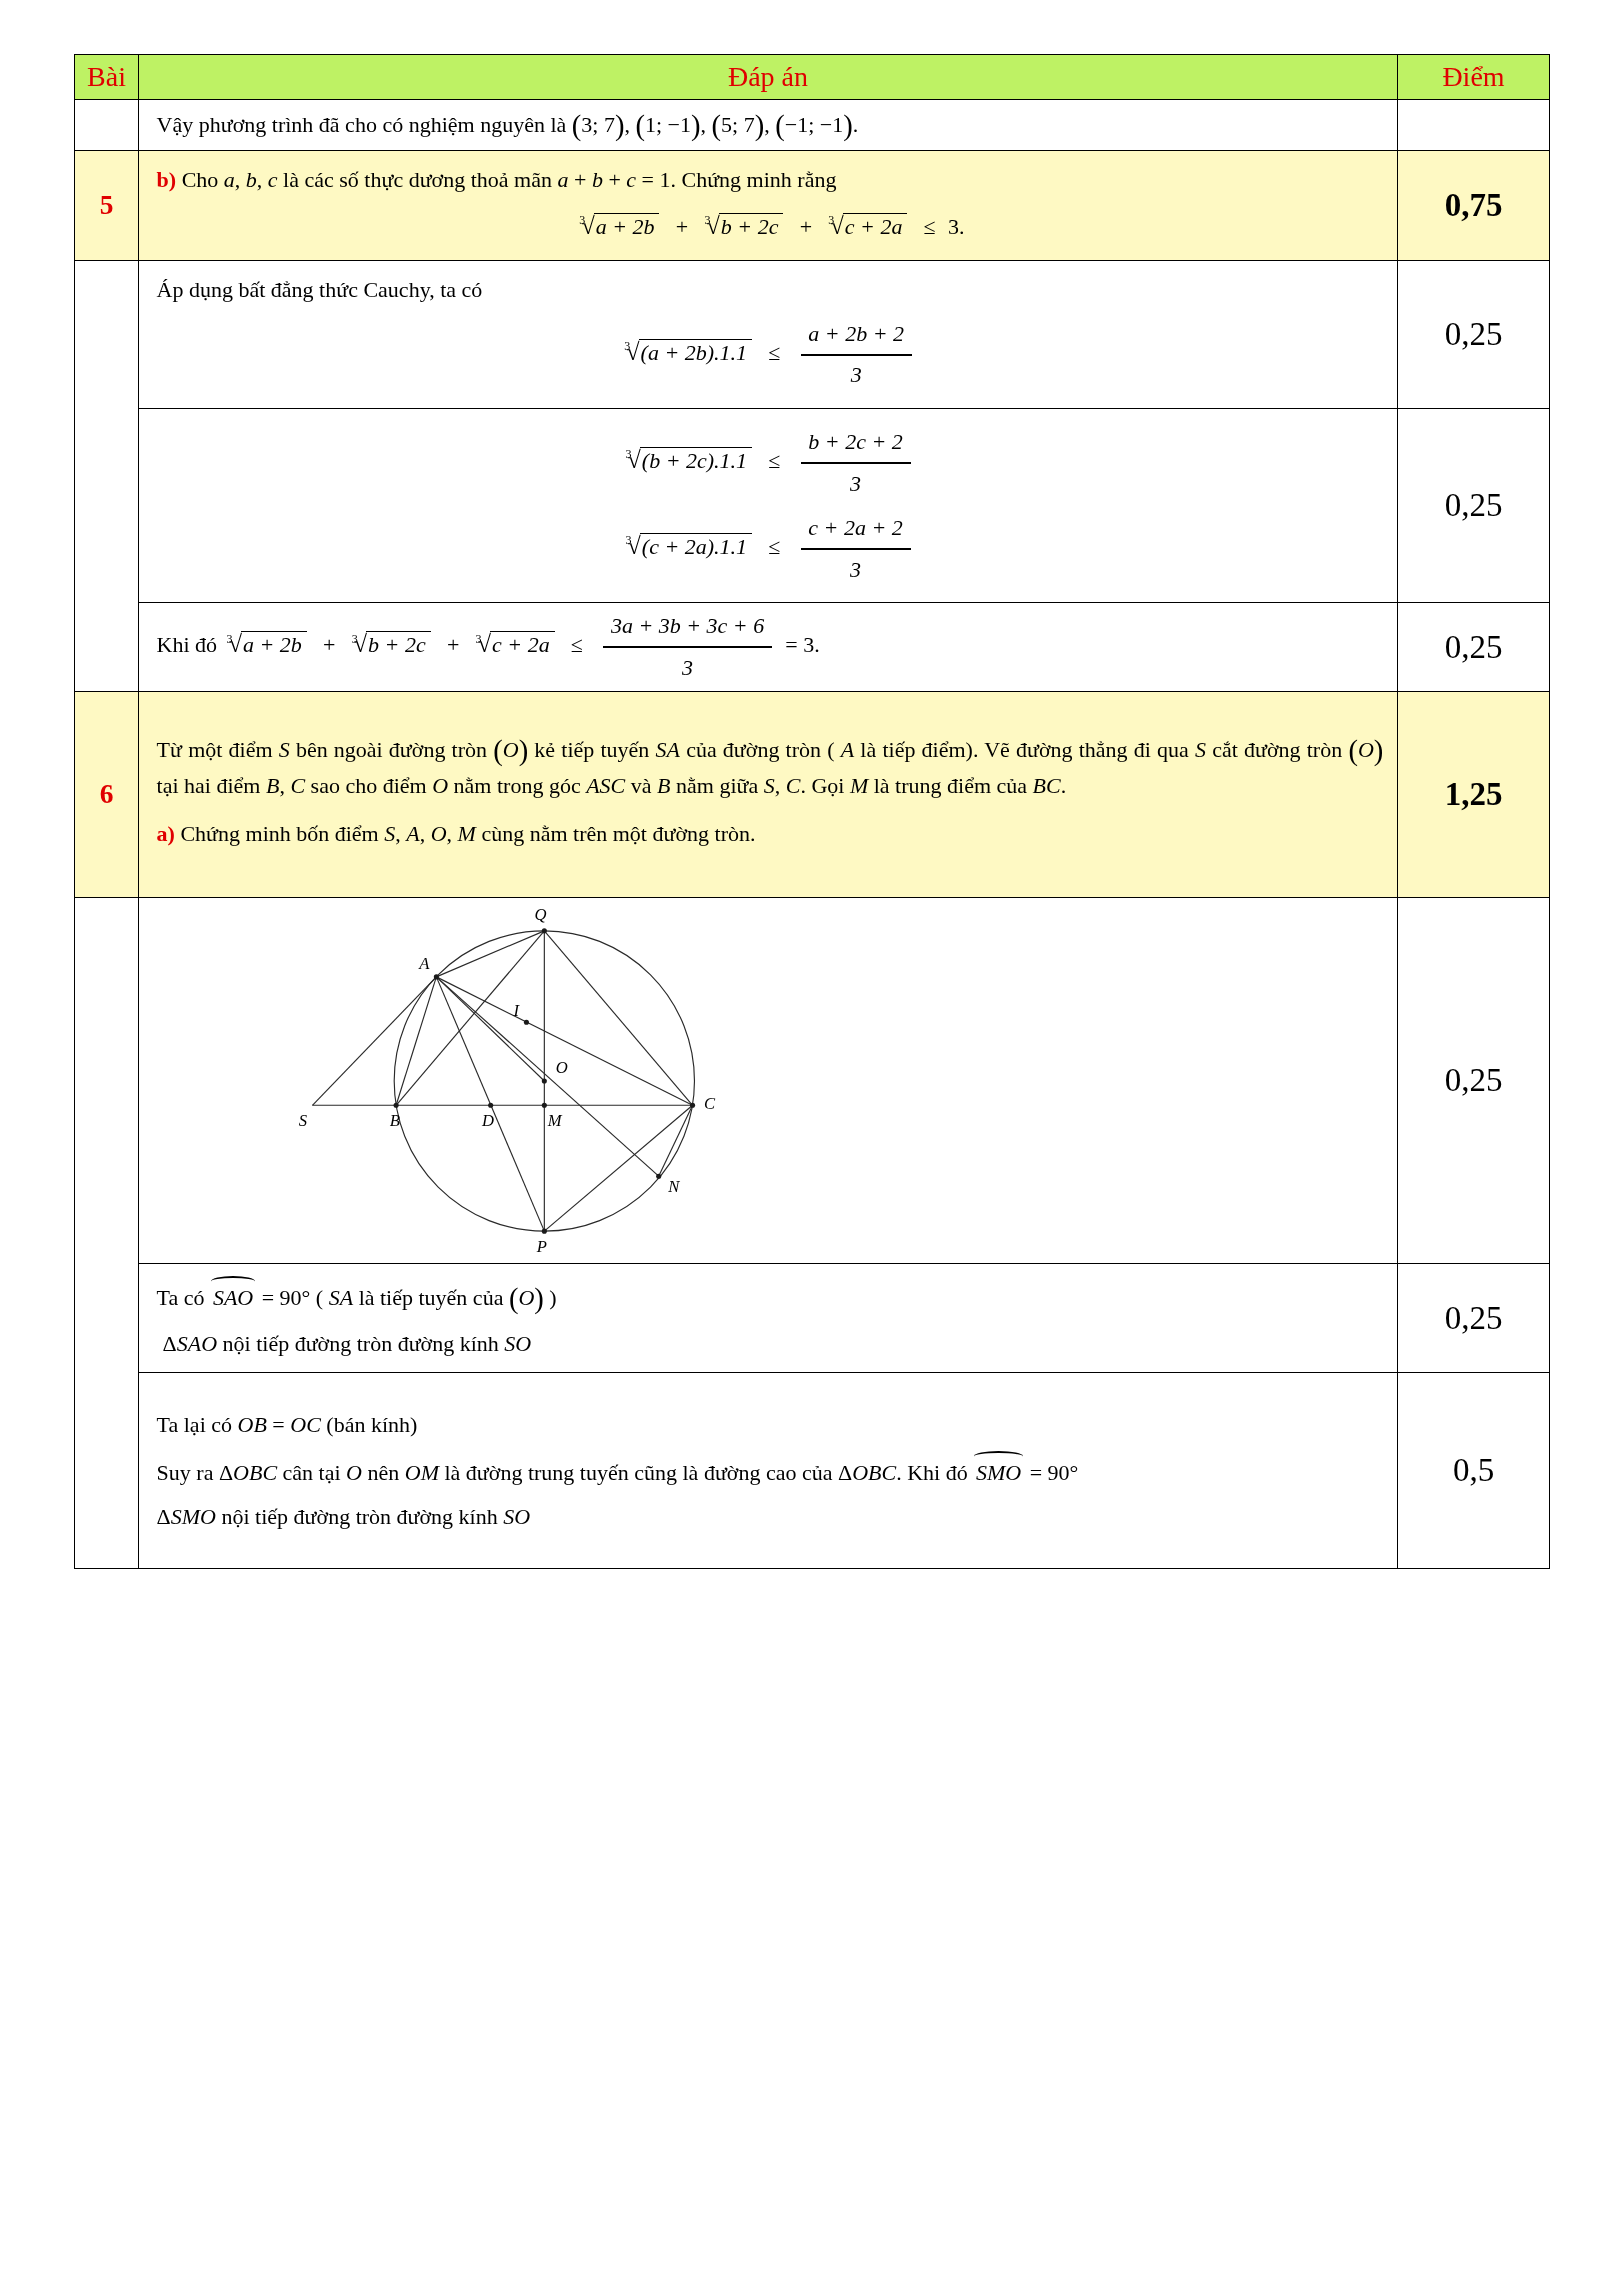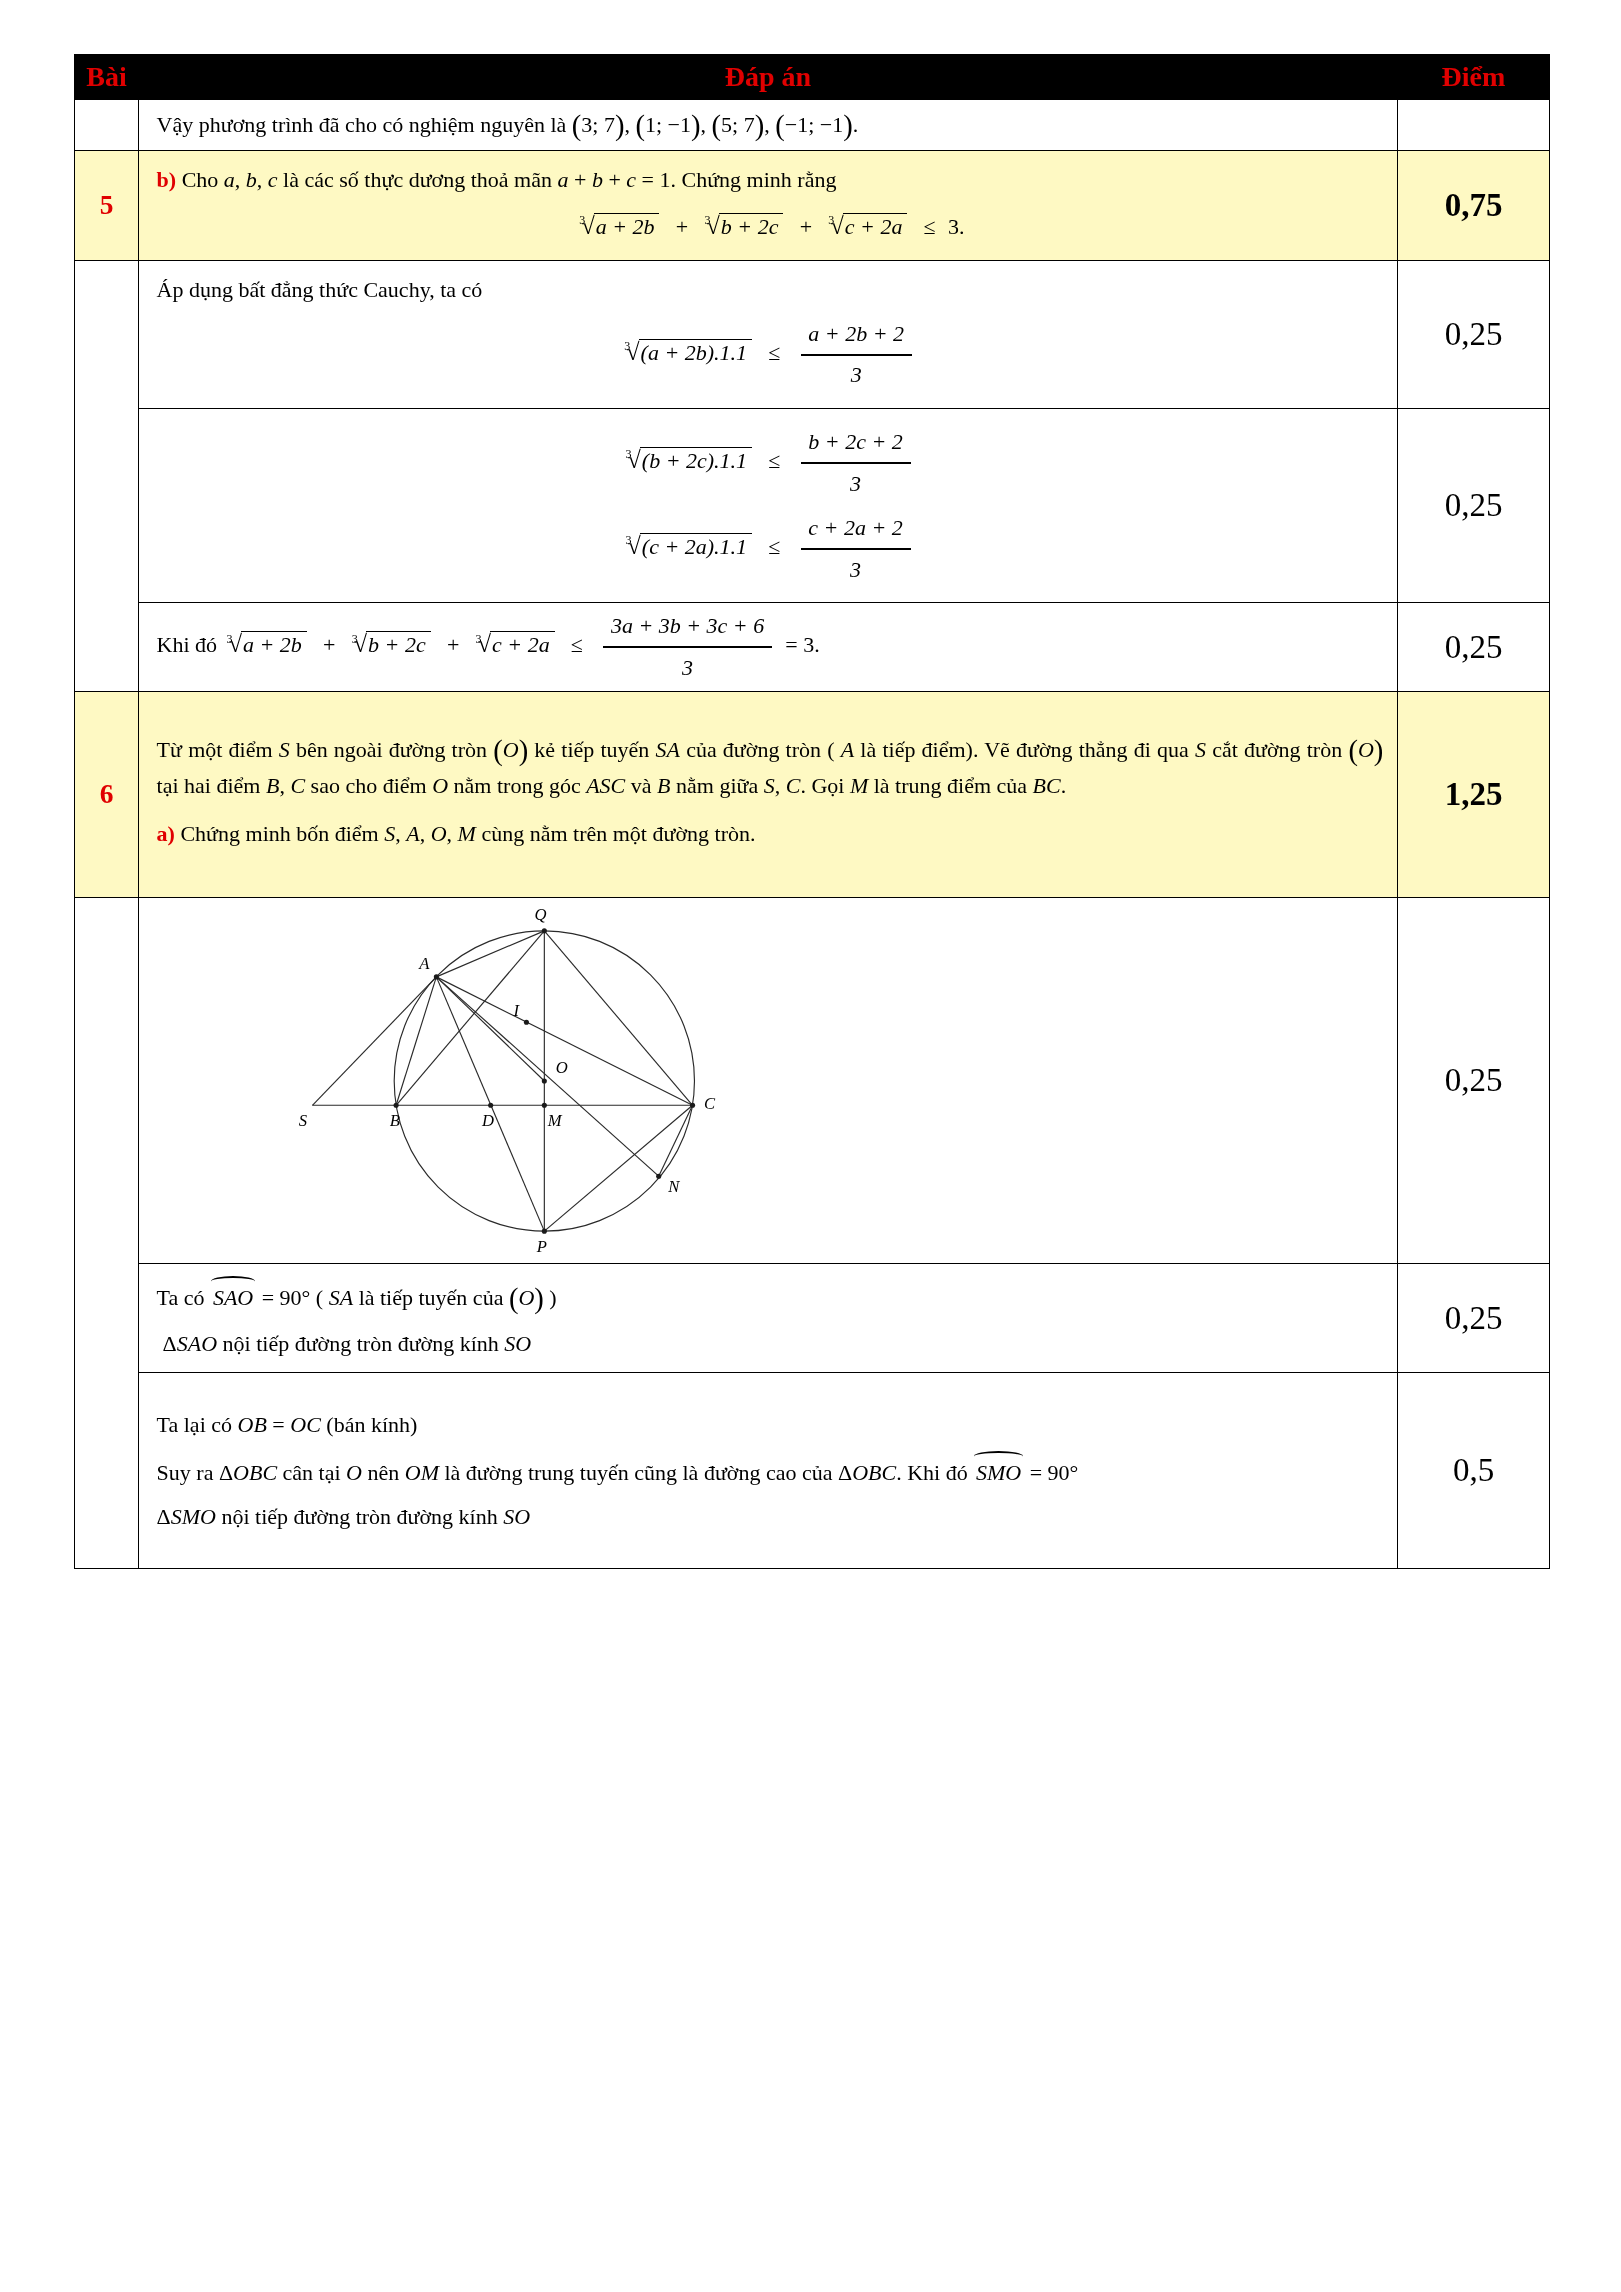--- a/index.html
+++ b/index.html
@@ -6,21 +6,21 @@
   html,body { background:#ffffff; }
   body {
     width:1621px; height:2293px;
     font-family:"Liberation Serif","DejaVu Serif",serif;
     color:#000;
   }
   .page { position:relative; width:1621px; height:2293px; padding:54px 0 0 74px; background:#fff; }
 
   table.answer { border-collapse:collapse; width:1475px; table-layout:fixed; }
   td, th { border:1.5px solid #000; vertical-align:middle; }
-  th { height:45px; background:#000000; color:#e00000; font-size:28px; font-weight:bold; text-align:center; }
+  th { height:45px; background:#bef264; color:#e00000; font-size:28px; font-weight:normal; text-align:center; }
 
   .blue { background:#fef9c3; }
   .bai-cell { text-align:center; color:#e00000; font-weight:bold; font-size:27.4px; }
   .score-cell { text-align:center; font-size:33px; }
   .score-bold { font-weight:bold; }
 
   .cell { padding:5.9px 13.7px 5.9px 17.6px; font-size:22px; line-height:1.55; }
   .para { text-align:justify; line-height:1.62; }
   .line { margin:5.9px 0; }
 

